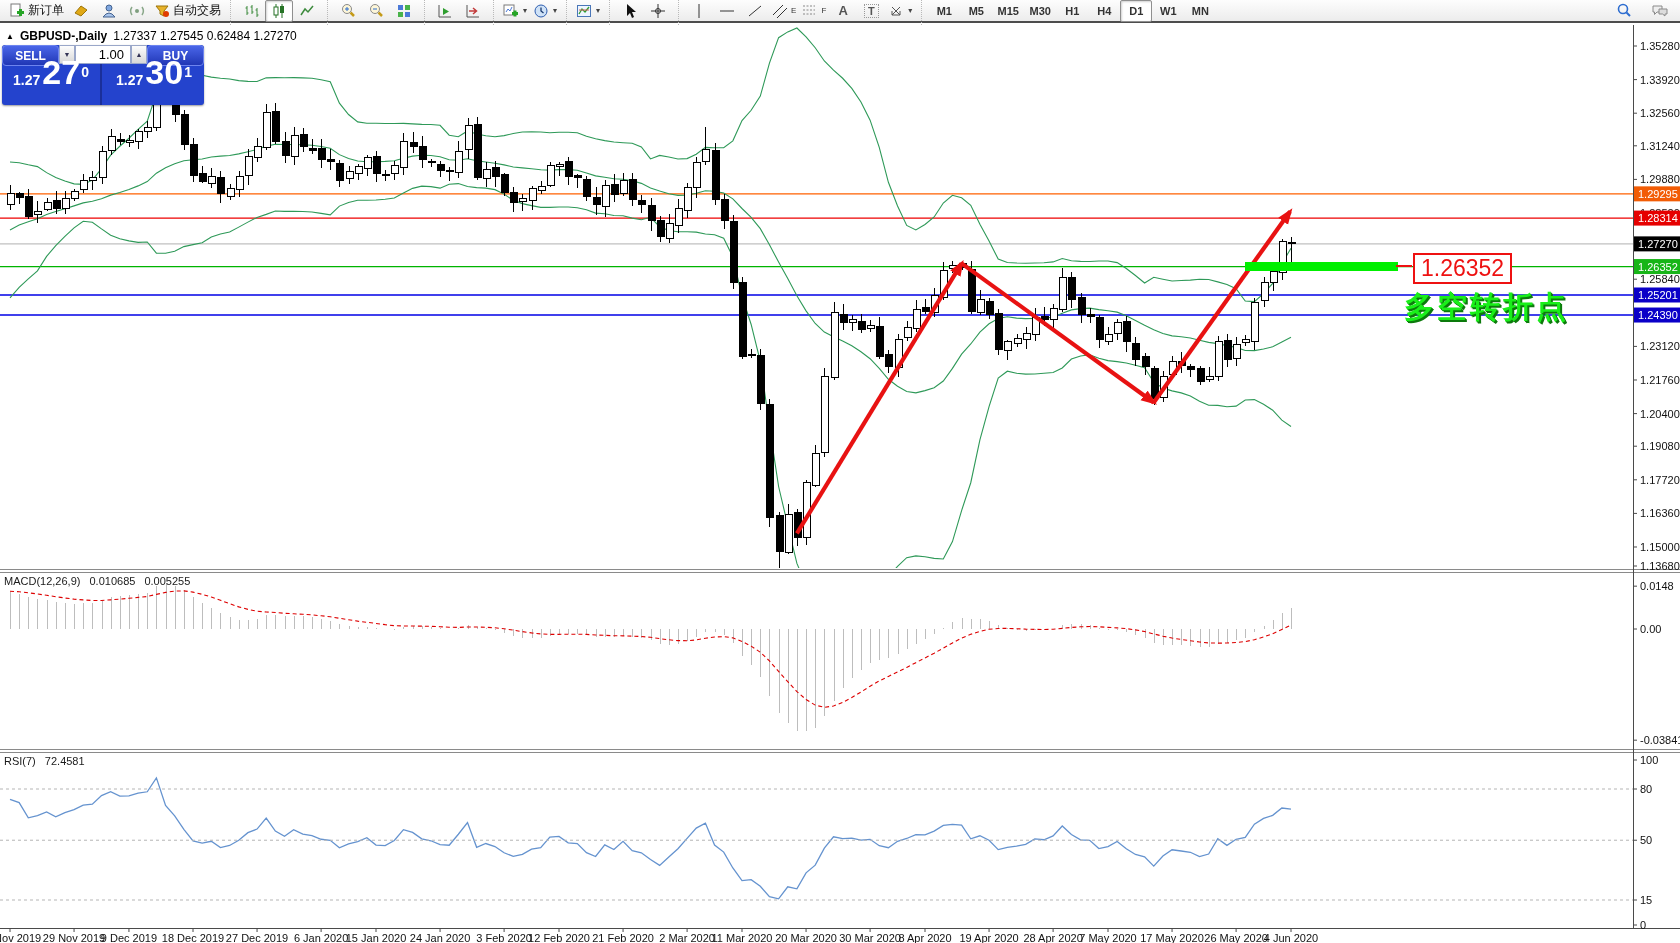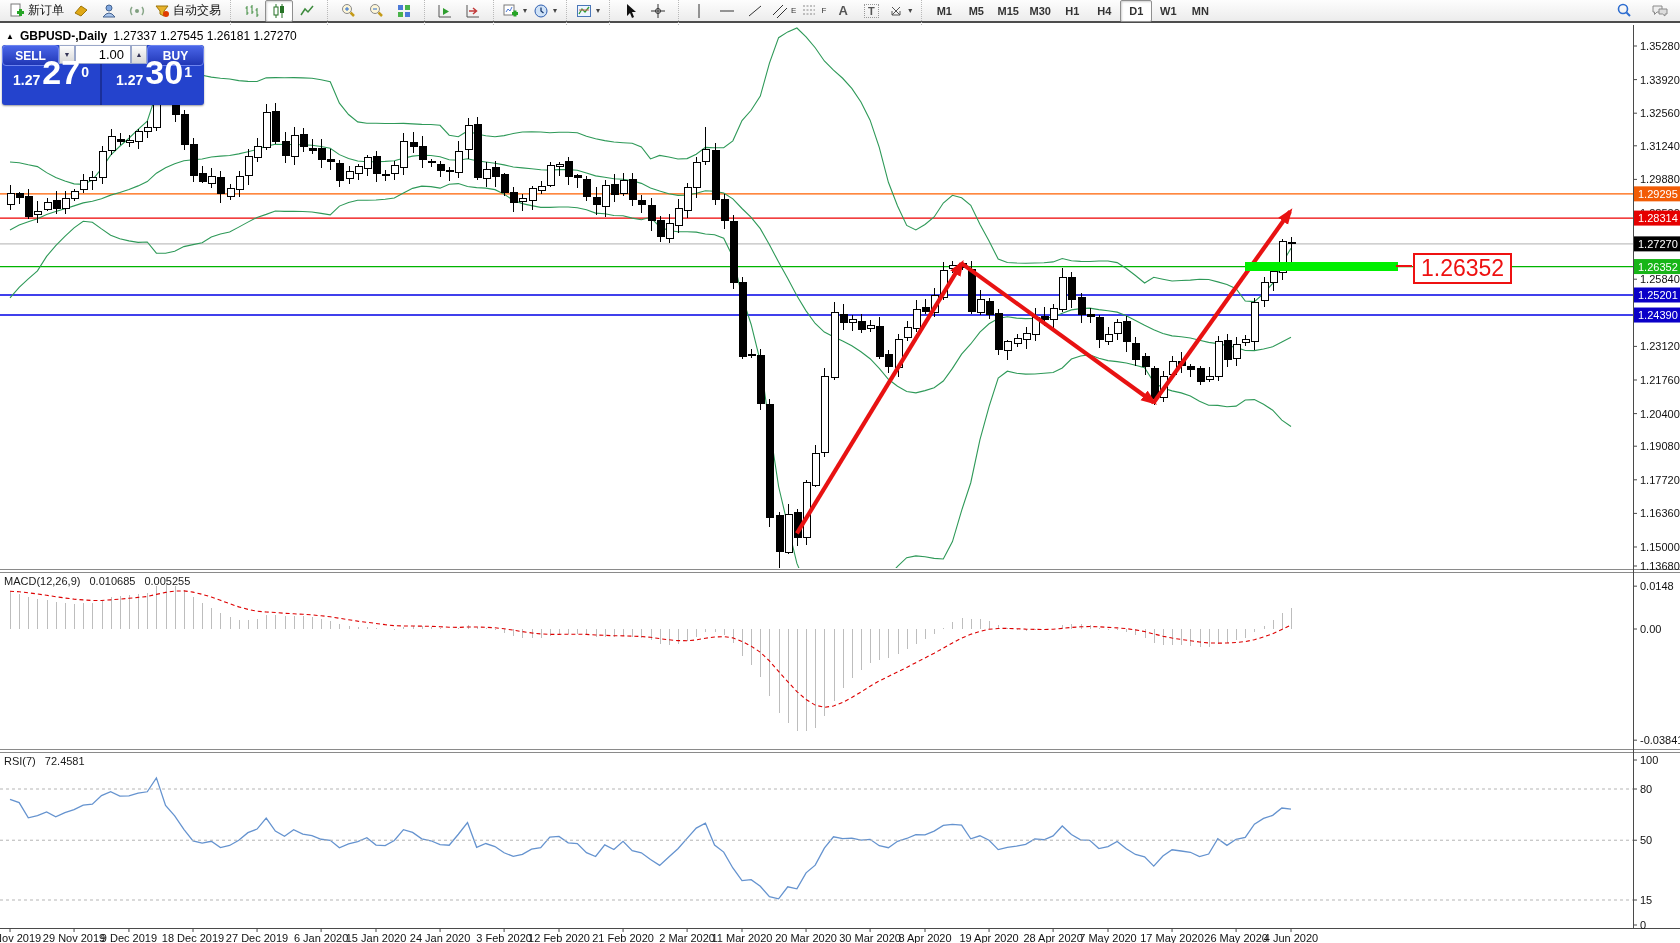--- a/index.html
+++ b/index.html
@@ -894,21 +894,21 @@
         <text x="1172.05" y="942" text-anchor="middle" font-size="11" fill="#111" font-family="Liberation Sans, sans-serif">17 May 2020</text>
         <line x1="1236.1000000000001" y1="928" x2="1236.1000000000001" y2="932" stroke="#4a4a4a"></line>
         <text x="1236.1000000000001" y="942" text-anchor="middle" font-size="11" fill="#111" font-family="Liberation Sans, sans-serif">26 May 2020</text>
         <line x1="1291" y1="928" x2="1291" y2="932" stroke="#4a4a4a"></line>
         <text x="1291" y="942" text-anchor="middle" font-size="11" fill="#111" font-family="Liberation Sans, sans-serif">4 Jun 2020</text>
       </svg>
 
     <div class="overlay" id="chart-title">
       <span class="tri">▲</span>
       <span>GBPUSD-,Daily</span>
-      <span style="font-weight:normal">1.27337 1.27545 1.26181 1.27270</span>
+      <span style="font-weight:normal">1.27337 1.27545 0.62484 1.27270</span>
     </div>
 
     <div class="overlay" id="one-click">
       <div id="oc-row1">
         <div class="oc-btn">SELL</div>
         <div class="oc-spin">▼</div>
         <div id="oc-vol">1.00</div>
         <div class="oc-spin">▲</div>
         <div class="oc-btn">BUY</div>
       </div>
@@ -929,14 +929,15 @@
       <span class="ind-val">0.010685</span>
       <span class="ind-val">0.005255</span>
     </div>
     <div class="overlay" id="rsi-label-row">
       <span>RSI(7)</span>
       <span class="ind-val">72.4581</span>
     </div>
 
     <div class="overlay" id="level-tag-dash"></div>
     <div class="overlay" id="level-tag">1.26352</div>
+    <div class="overlay" id="turning-point">多空转折点</div>
   </div>
 </div>
 
 </body></html>

